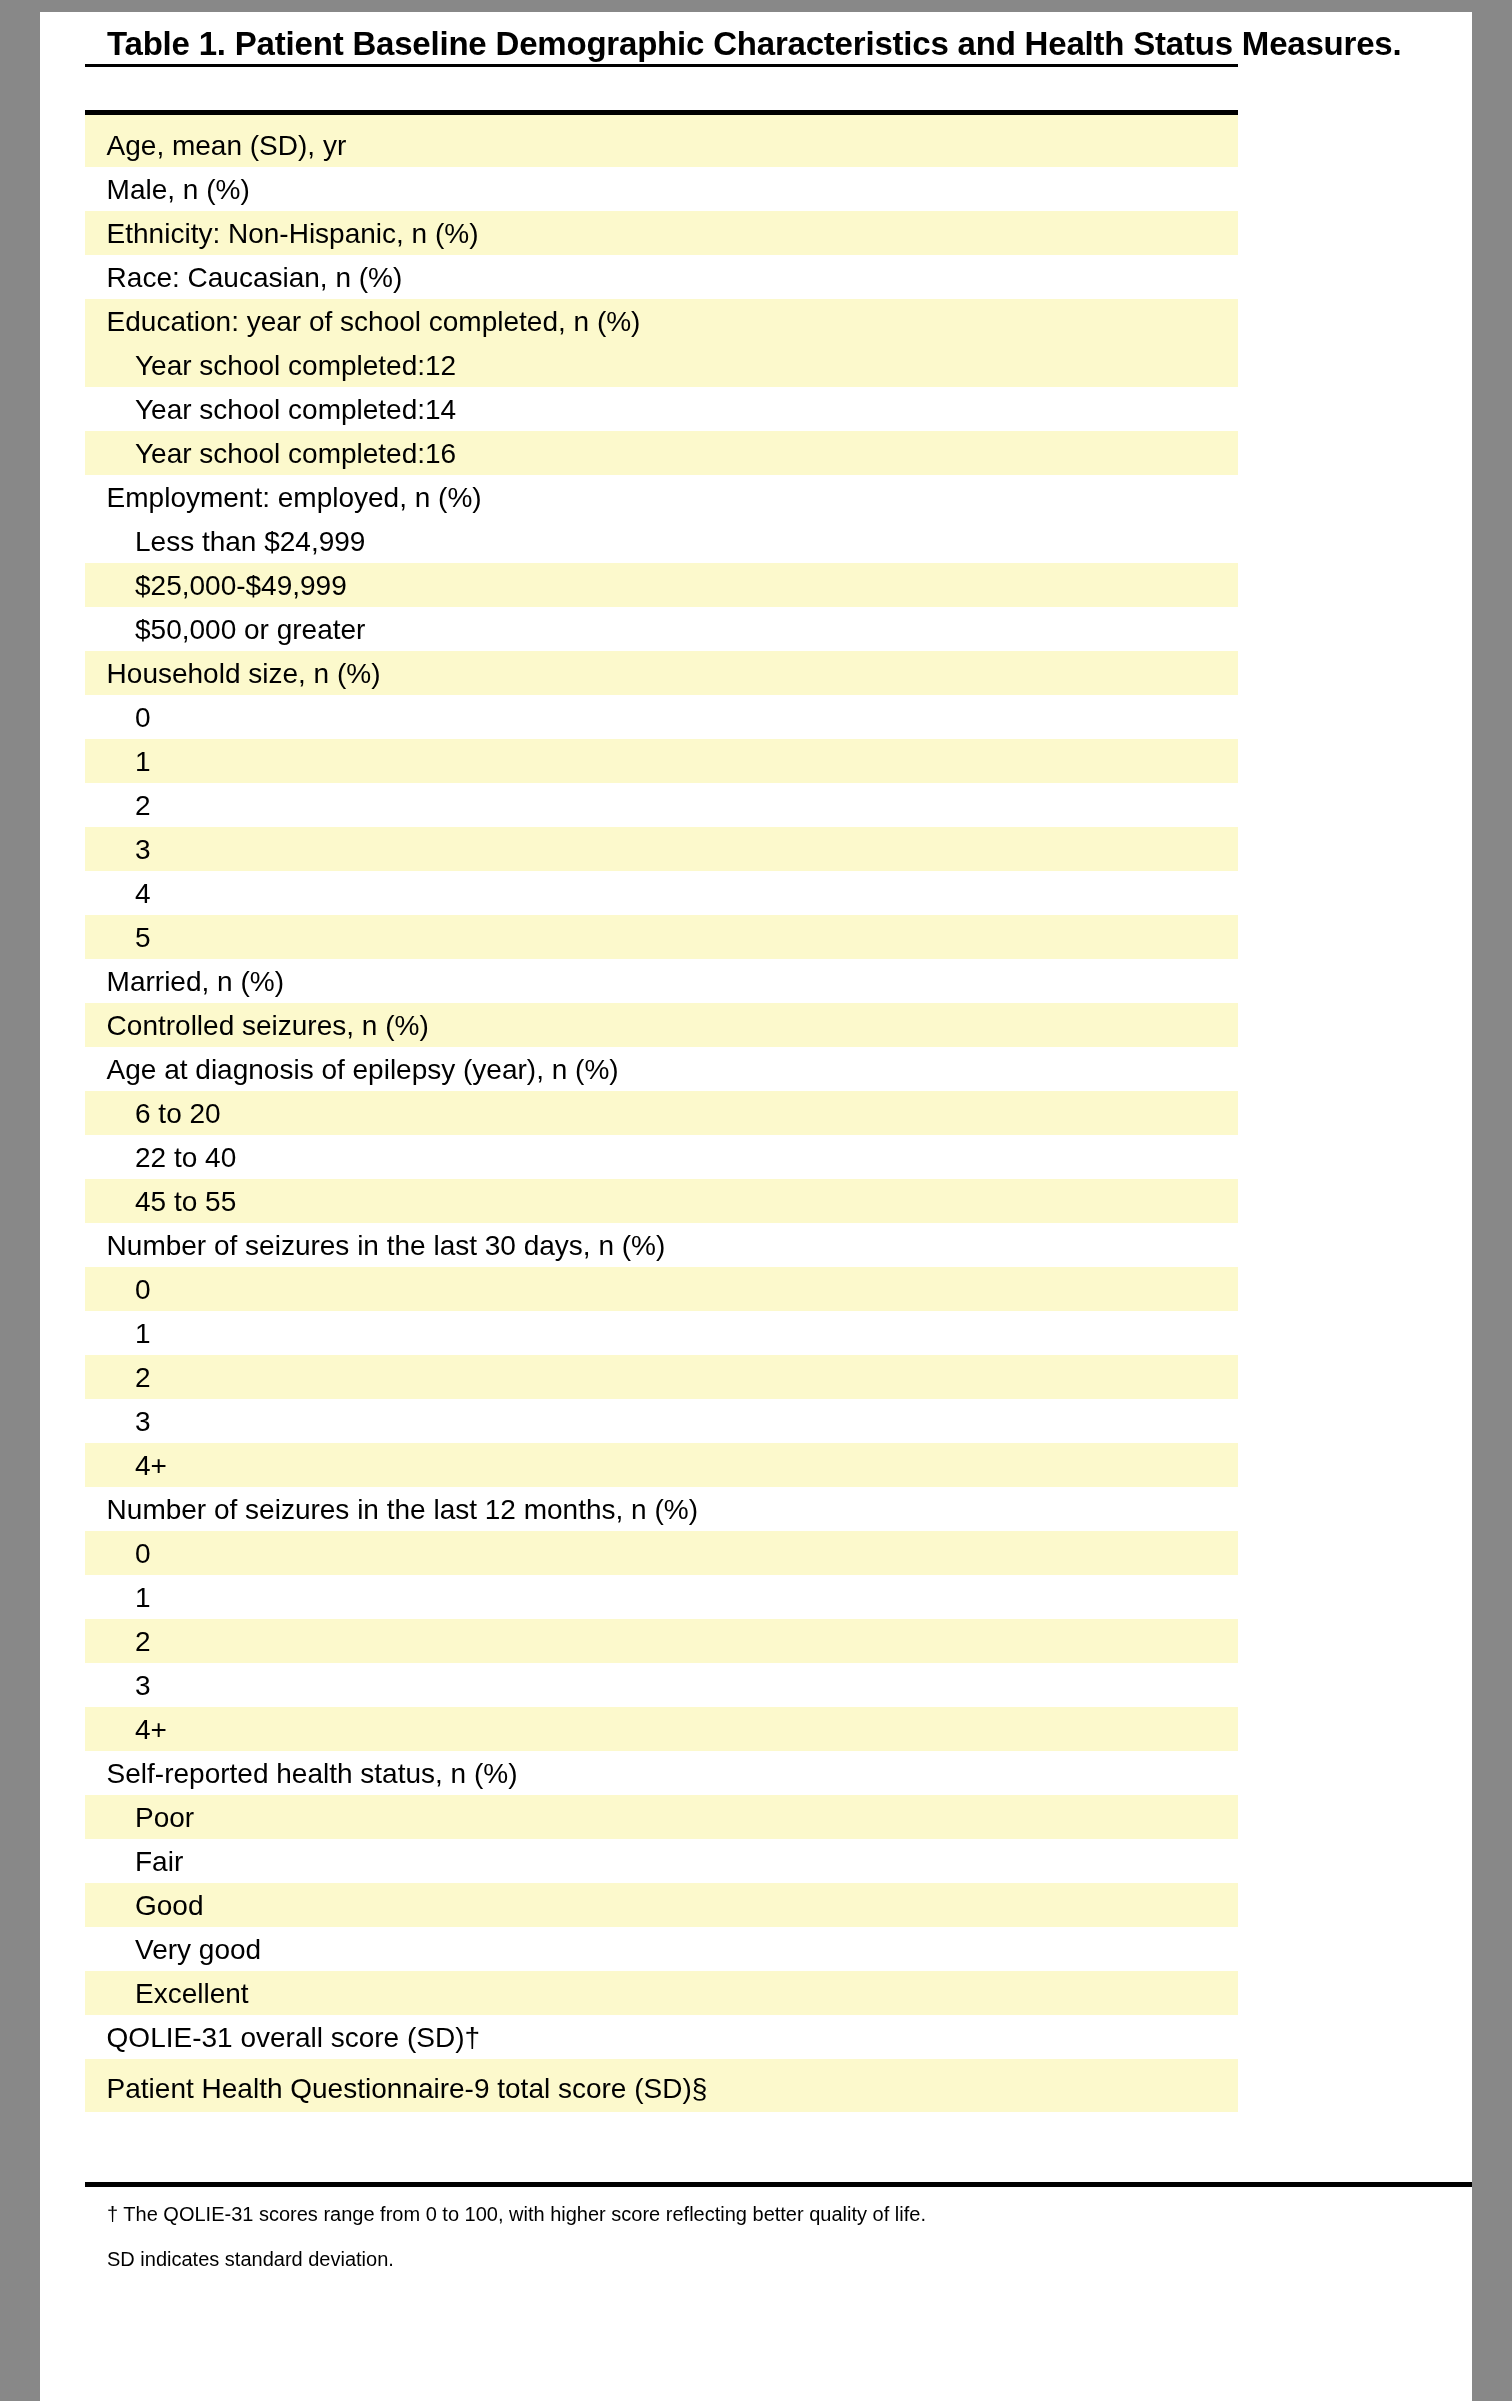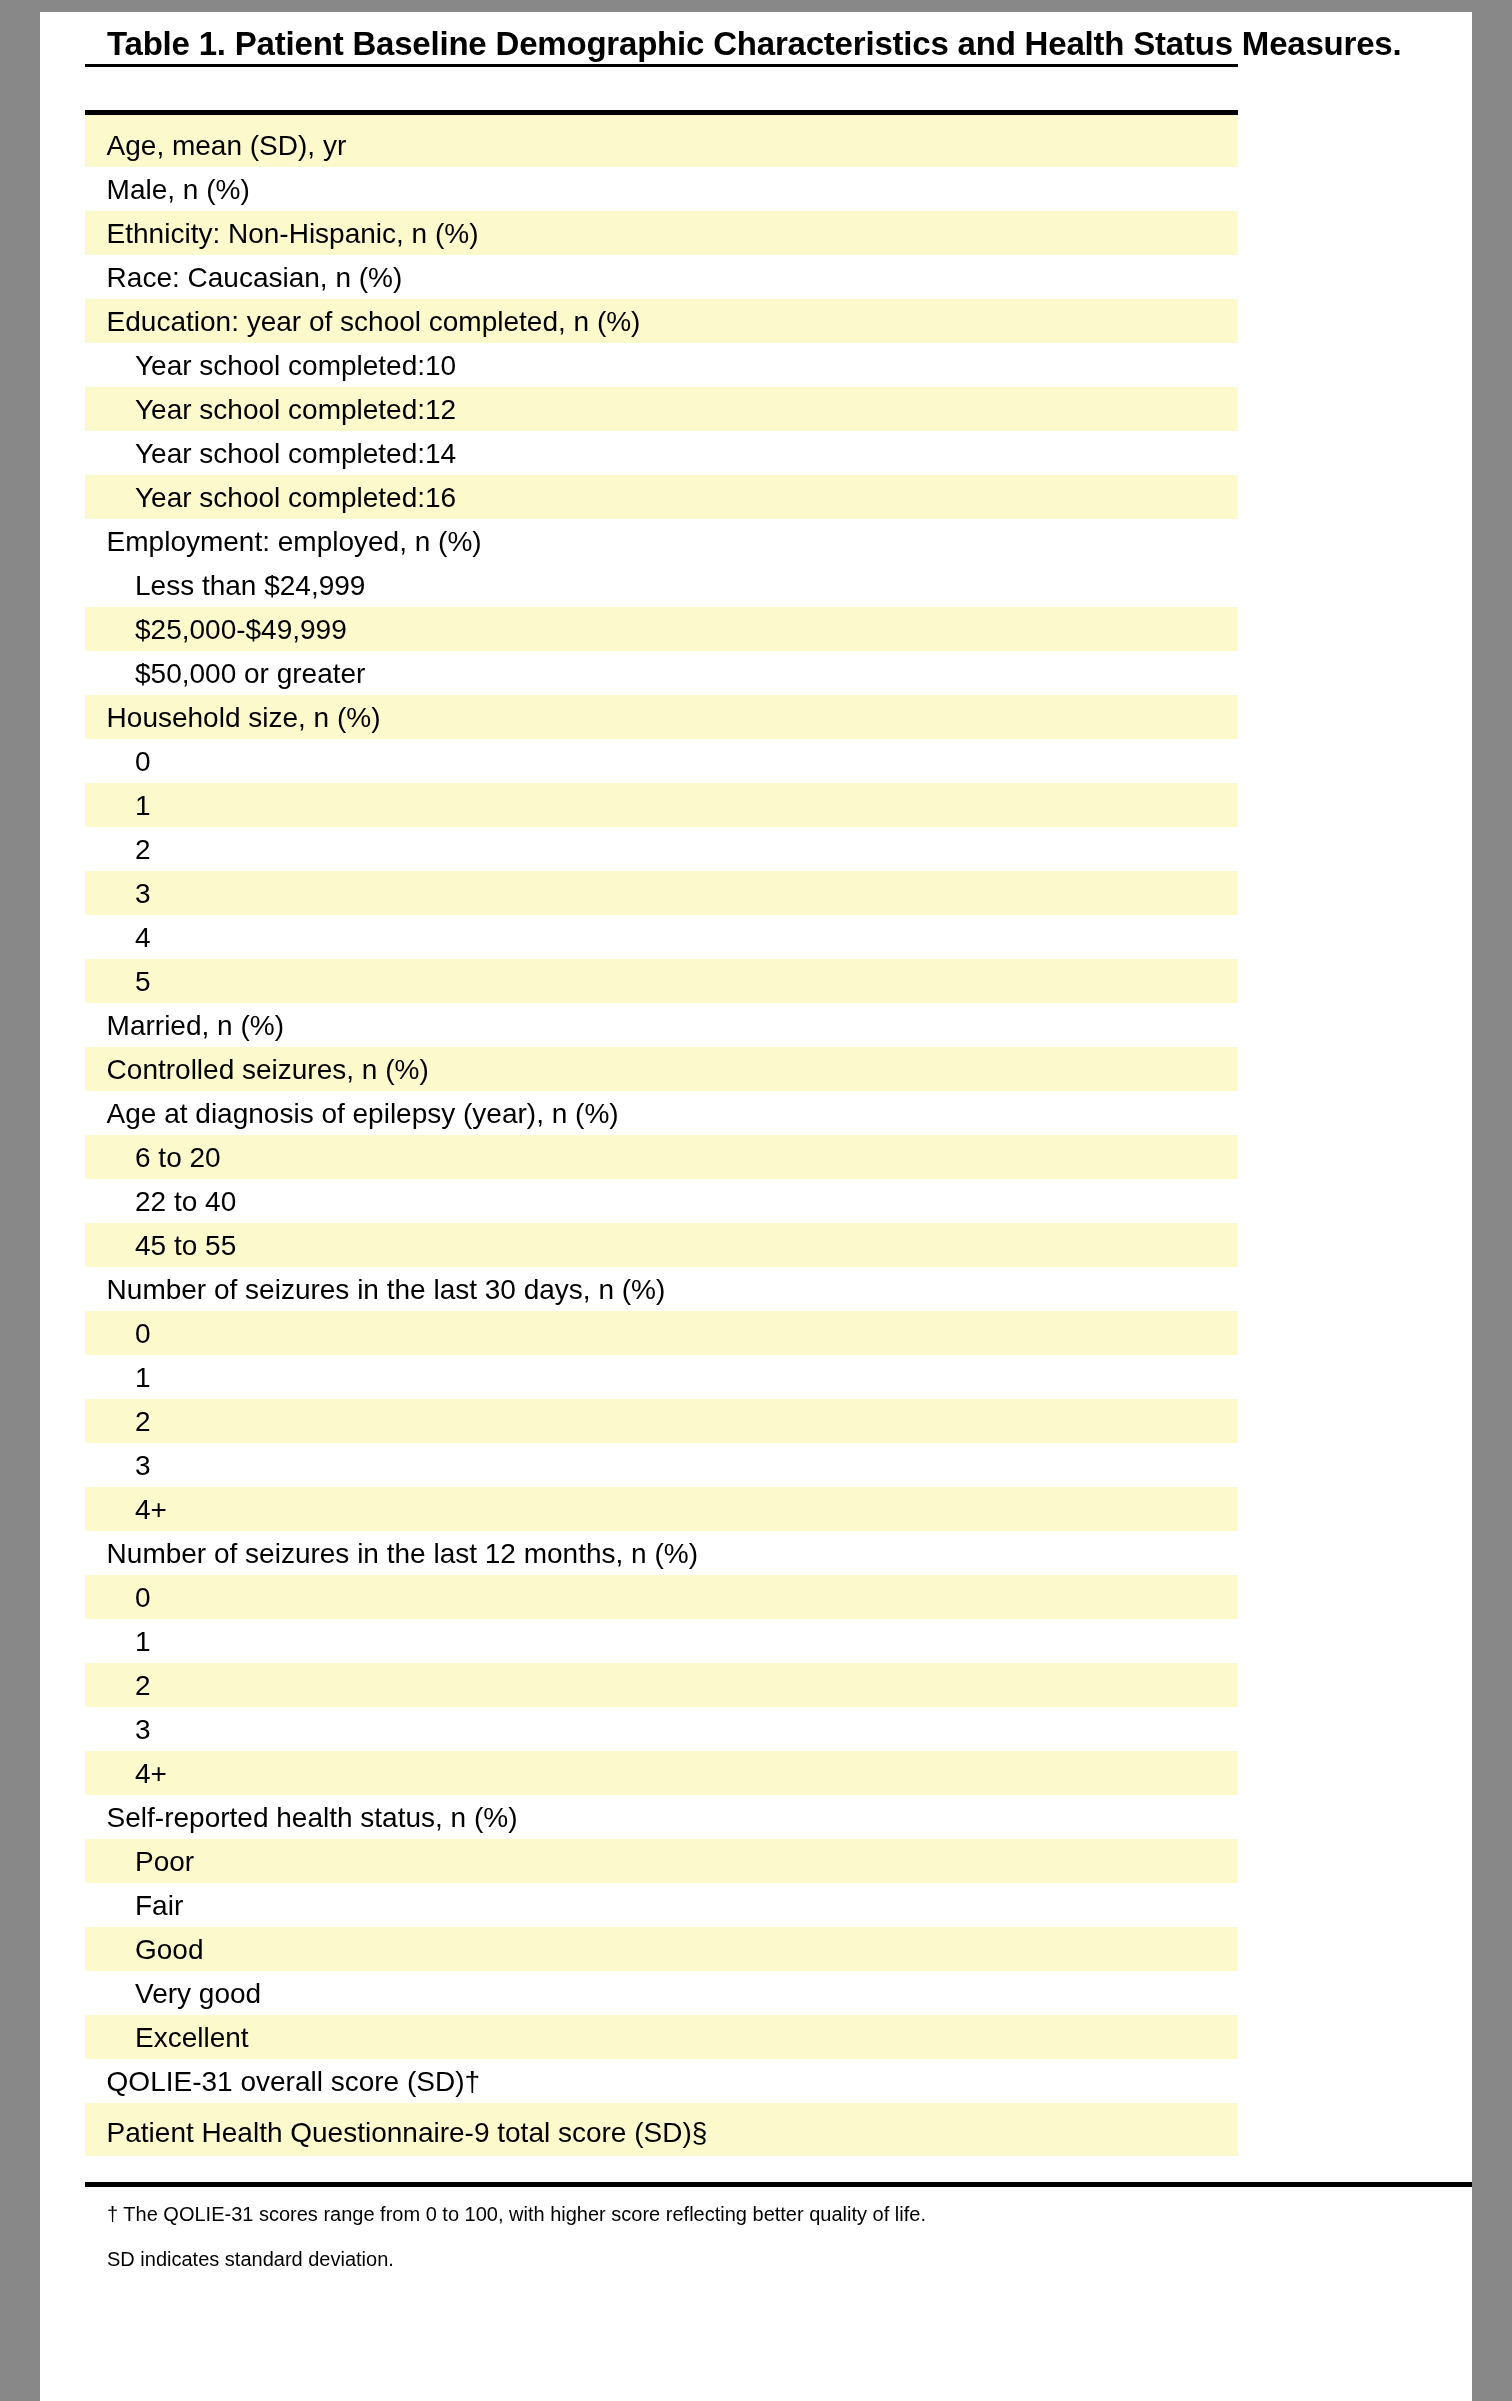--- a/index.html
+++ b/index.html
@@ -74,23 +74,20 @@
       </div>
       <div class="row band">
         <span>Ethnicity: Non-Hispanic, n (%)</span>
       </div>
       <div class="row">
         <span>Race: Caucasian, n (%)</span>
       </div>
       <div class="row band">
         <span>Education: year of school completed, n (%)</span>
       </div>
-      <div class="row indent">
-        <span>Year school completed:10</span>
-      </div>
       <div class="row band indent">
         <span>Year school completed:12</span>
       </div>
       <div class="row indent">
         <span>Year school completed:14</span>
       </div>
       <div class="row band indent">
         <span>Year school completed:16</span>
       </div>
       <div class="row">

